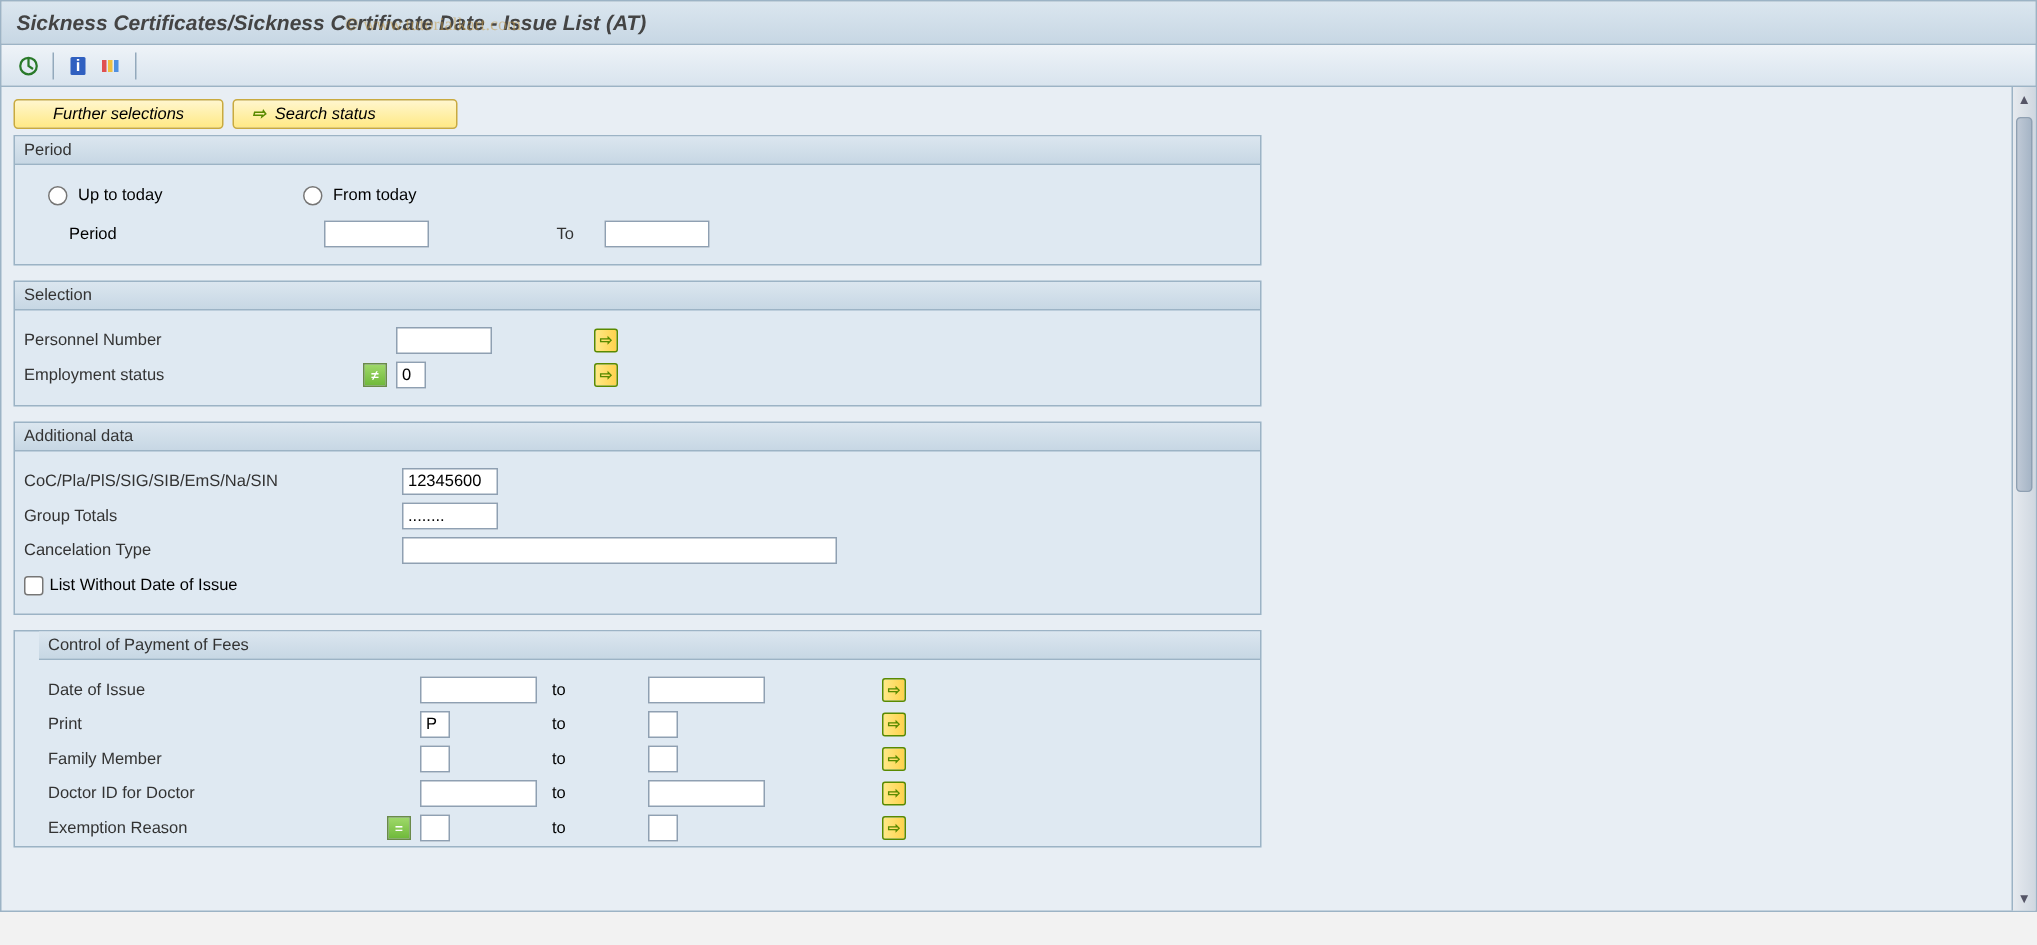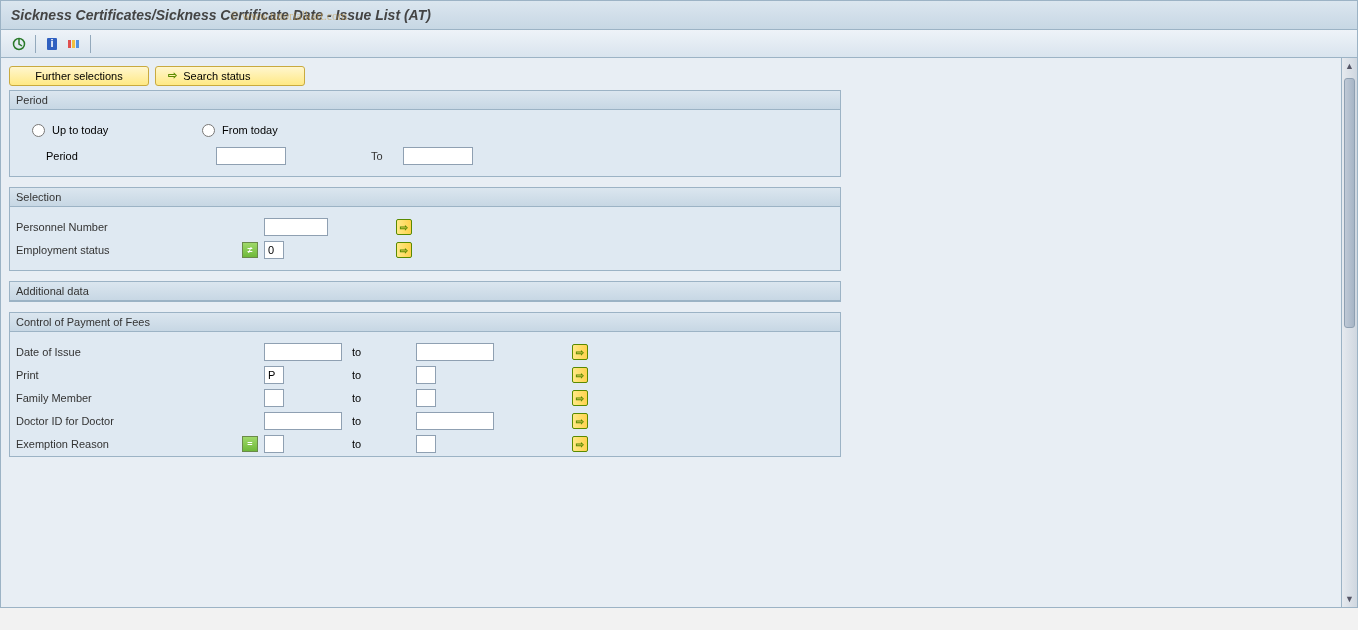--- a/index.html
+++ b/index.html
@@ -65,20 +65,21 @@
     .yellow-btn {
       background: linear-gradient(#fff6ce, #ffe985);
       border: 1px solid #c9aa3f;
       border-radius: 3px;
       padding: 3px 12px;
       display: flex; align-items: flex-end; gap: 6px;
       font-size: 11px;
       color: #000;
       cursor: pointer;
       height: 20px;
+      font-style: italic;
     }
     .yellow-btn .arrow { color: #5a8a00; font-weight: bold; }
     .btn-narrow { width: 140px; justify-content: center; }
     .btn-wide { width: 150px; }
 
     
     .group {
       border: 1px solid #9cb3c5;
       background: #dfe9f2;
       margin-bottom: 10px;
@@ -231,23 +232,41 @@
             </span>
           <input class="input-tiny" value="0" style="">
           <span style="width:106px"></span>
           <span class="indic-orange">⇨</span>
         </div>
       </div>
     </div>
 
     <div class="group">
       <div class="group-title">Additional data</div>
-    </div>
-
-    <div class="group" style="margin-bottom:4px;">
+      <div class="group-body" style="padding-left:4px;">
+        <div class="field-row">
+          <span class="lbl" style="width:254px;">CoC/Pla/PlS/SIG/SIB/EmS/Na/SIN</span>
+          <input class="input-sm" style="width: 64px;" value="12345600">
+        </div>
+        <div class="field-row">
+          <span class="lbl" style="width:254px;">Group Totals</span>
+          <input class="input-sm" style="width: 64px;" value="........">
+        </div>
+        <div class="field-row">
+          <span class="lbl" style="width:254px;">Cancelation Type</span>
+          <input class="input-long" value="" style="">
+        </div>
+        <div class="check-row">
+          <input type="checkbox" style="">
+          <span>List Without Date of Issue</span>
+        </div>
+      </div>
+    </div>
+
+    <div class="group" style="margin-bottom:4px;padding-left:16px;">
       <div class="group-title">Control of Payment of Fees</div>
       <div class="group-body" style="padding-left:4px; padding-bottom:0;">
 
         <div class="field-row">
           <span class="lbl">Date of Issue</span>
           <span class="col-indic"></span>
           <span class="col-input-med"><input class="input-med" value="" style=""></span>
           <span class="col-lbl2"><span>to</span></span>
           <span class="col-input-med"><input class="input-med" value="" style=""></span>
           <span style="width:62px"></span>

